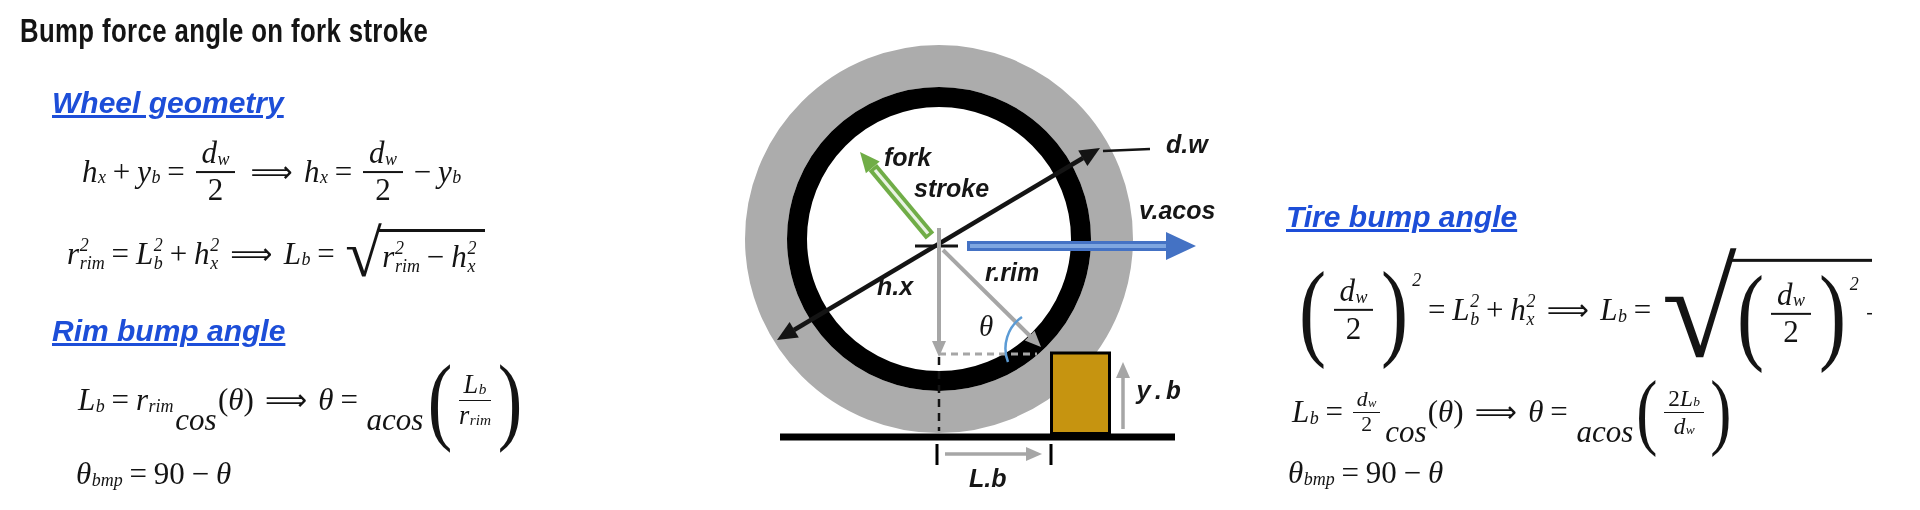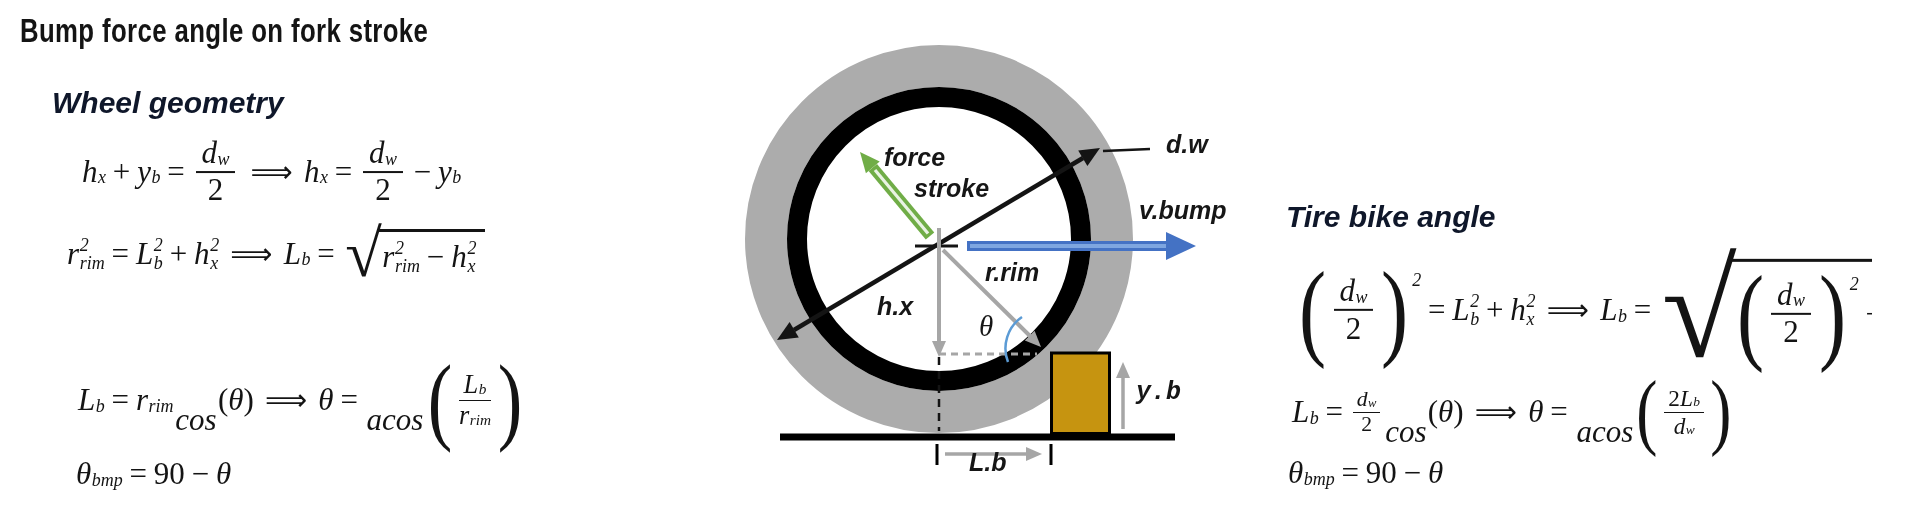--- a/index.html
+++ b/index.html
@@ -1,21 +1,21 @@
 <!DOCTYPE html>
 <html><head>
 <meta charset="utf-8">
 <style>
   html,body{margin:0;padding:0;background:#ffffff;}
   #canvas{position:relative;width:1872px;height:510px;background:#ffffff;overflow:hidden;
           font-family:"Liberation Sans",sans-serif;color:#141414;}
   
   .title{position:absolute;left:20px;top:12px;font-size:33px;font-weight:700;
          letter-spacing:0.5px;transform:scaleX(0.78);transform-origin:left top;white-space:nowrap;}
-  .h2{position:absolute;font-weight:700;font-style:italic;font-size:30px;color:#0f172a;white-space:nowrap;}
+  .h2{position:absolute;font-weight:700;font-style:italic;font-size:30px;color:#1d4ed8;white-space:nowrap;text-decoration:underline;}
   #h-geom{left:52px;top:86px;}
   #h-rim{left:52px;top:314px;}
   #h-tire{left:1286px;top:200px;}
   
   .eq{position:absolute;display:flex;align-items:center;white-space:nowrap;
       font-family:"Liberation Serif",serif;font-style:italic;font-size:31px;color:#141414;
       transform:translateY(-50%);}
   #eqL1{left:82px;top:172px;}
   #eqL2{left:67px;top:254px;}
   #eqL3{left:78px;top:400px;}
@@ -42,33 +42,34 @@
   .pc{display:inline-flex;align-items:center;margin:0 0.02em;}
   .psup{font-size:0.58em;align-self:flex-start;transform:translateY(-0.2em);margin-left:0.06em;}
   
   #diagram-svg{position:absolute;left:0;top:0;width:1920px;height:510px;}
   .dlabel{position:absolute;font-weight:700;font-style:italic;font-size:25px;color:#161616;white-space:nowrap;}
   #lbl-bump{left:884px;top:143px;}
   #lbl-force{left:914px;top:174px;}
   #lbl-dw{left:1166px;top:130px;}
   #lbl-vbike{left:1139px;top:196px;}
   #lbl-rrim{left:969px;top:258px;margin-left:16px;}
-  #lbl-hx{left:877px;top:292px;}
+  #lbl-hx{left:877px;top:272px;}
   #lbl-theta{left:979px;top:310px;font-family:"Liberation Serif",serif;font-weight:400;font-size:29px;}
   #lbl-yb{left:1136px;top:378px;font-family:Liberation Mono, monospace;}
-  #lbl-lb{left:969px;top:448px;}
+  #lbl-lb{left:969px;top:464px;}
 </style>
 </head>
 <body>
 
 <div id="canvas">
 
   <div class="title">Bump force angle on fork stroke</div>
   <div class="h2" id="h-geom">Wheel geometry</div>
-  <div class="h2" id="h-tire">Tire bike angle</div>
+  <div class="h2" id="h-rim">Rim bump angle</div>
+  <div class="h2" id="h-tire">Tire bump angle</div>
 
   <div class="eq" id="eqL1">
       <span class="tok">
         <span class="vr">h</span>
         <span class="subonly">x</span>
       </span>
       <span class="op">+</span>
       <span class="tok">
         <span class="vr">y</span>
         <span class="subonly">b</span>
@@ -389,23 +390,23 @@
 
     <line x1="930" y1="236" x2="872.8" y2="167.4" stroke="#70AD47" stroke-width="11"></line>
     <line x1="928" y1="233.5" x2="875" y2="170" stroke="#E9F3E3" stroke-width="3.2"></line>
     <polygon points="860,152 879.7,161.6 865.9,173.2" fill="#70AD47"></polygon>
 
     <line x1="967" y1="246" x2="1168" y2="246" stroke="#4472C4" stroke-width="10"></line>
     <line x1="970" y1="246" x2="1166" y2="246" stroke="#7EA6E0" stroke-width="4"></line>
     <polygon points="1196,246 1166,232 1166,260" fill="#4472C4"></polygon>
   </svg>
 
-  <div class="dlabel" id="lbl-bump">force</div>
+  <div class="dlabel" id="lbl-bump">fork</div>
   <div class="dlabel" id="lbl-force">stroke</div>
   <div class="dlabel" id="lbl-dw">d.w</div>
-  <div class="dlabel" id="lbl-vbike">v.bump</div>
+  <div class="dlabel" id="lbl-vbike">v.acos</div>
   <div class="dlabel" id="lbl-rrim">r.rim</div>
   <div class="dlabel" id="lbl-hx">h.x</div>
   <div class="dlabel" id="lbl-theta">θ</div>
   <div class="dlabel" id="lbl-yb">y.b</div>
   <div class="dlabel" id="lbl-lb">L.b</div>
 
 </div>
 
 </body></html>

